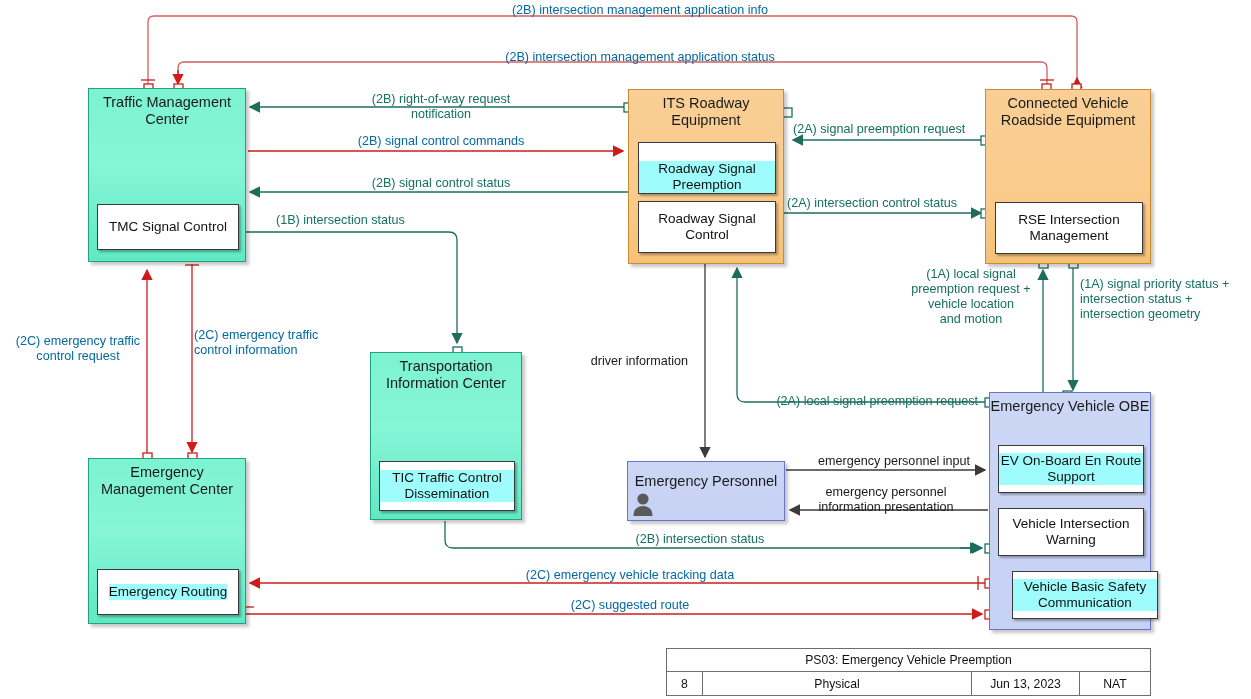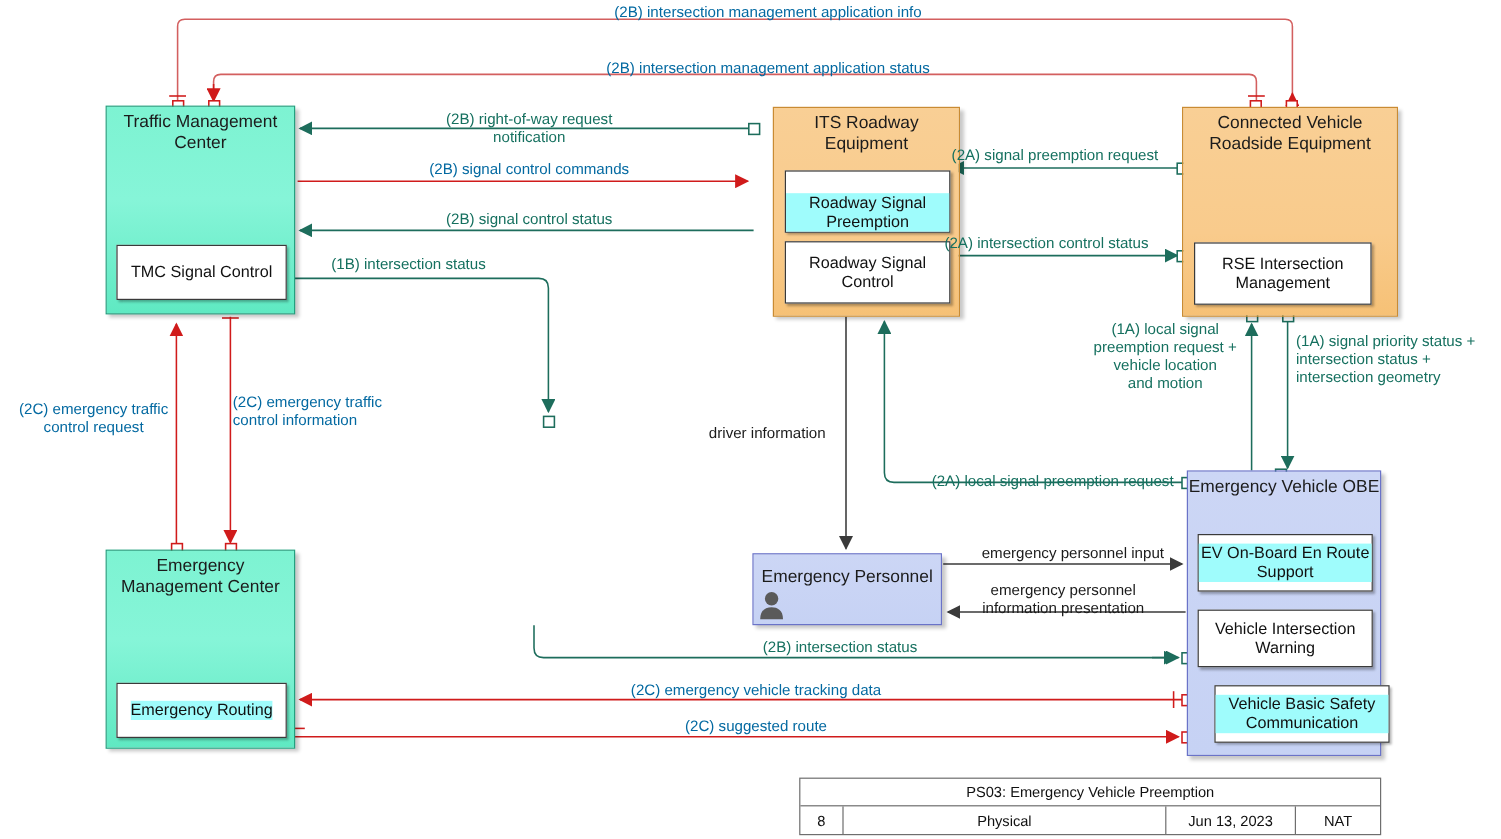--- a/index.html
+++ b/index.html
@@ -145,42 +145,50 @@
   </svg>
 
   <div class="node ctr" style="left:88px;top:88px;width:158px;height:174px;">
     <div class="title">Traffic Management
 Center</div>
     <div class="sub" style="left:8px;top:115px;width:142px;height:46px;">
       <span>TMC Signal Control</span>
     </div>
   </div>
 
-  <div class="node field" style="left:644px;top:89px;width:156px;height:175px;">
+  <div class="node field" style="left:628px;top:89px;width:156px;height:175px;">
     <div class="title">ITS Roadway
 Equipment</div>
     <div class="sub hl" style="left:9px;top:52px;width:138px;height:52px;align-items:flex-end;">
       <span>Roadway Signal
 Preemption</span>
     </div>
     <div class="sub" style="left:9px;top:111px;width:138px;height:52px;">
       <span>Roadway Signal
 Control</span>
     </div>
   </div>
 
-  <div class="node field" style="left:985px;top:89px;width:180px;height:175px;">
+  <div class="node field" style="left:985px;top:89px;width:166px;height:175px;">
     <div class="title">Connected Vehicle
 Roadside Equipment</div>
     <div class="sub" style="left:9px;top:112px;width:148px;height:52px;">
       <span>RSE Intersection
 Management</span>
     </div>
   </div>
 
+  <div class="node ctr" style="left:370px;top:352px;width:152px;height:168px;">
+    <div class="title">Transportation
+Information Center</div>
+    <div class="sub hl" style="left:8px;top:108px;width:136px;height:50px;">
+      <span>TIC Traffic Control
+Dissemination</span>
+    </div>
+  </div>
 
   <div class="node ctr" style="left:88px;top:458px;width:158px;height:166px;">
     <div class="title">Emergency
 Management Center</div>
     <div class="sub hl" style="left:8px;top:110px;width:142px;height:46px;">
       <span>Emergency Routing</span>
     </div>
   </div>
 
   <div class="node person" style="left:627px;top:461px;width:158px;height:60px;">

